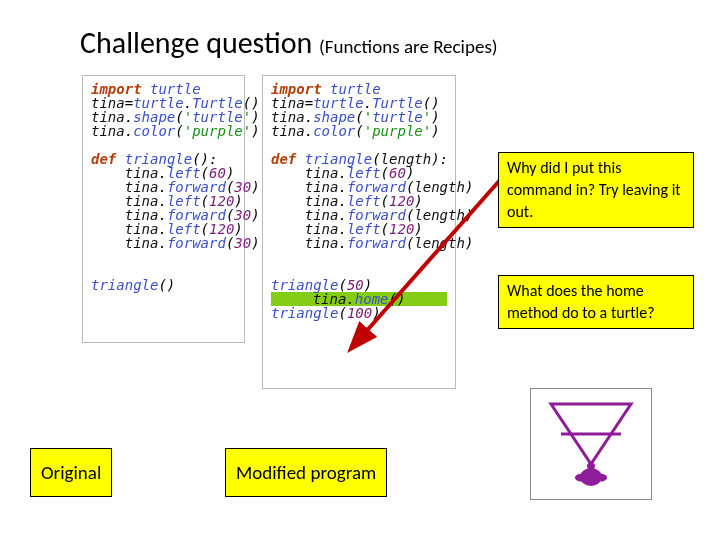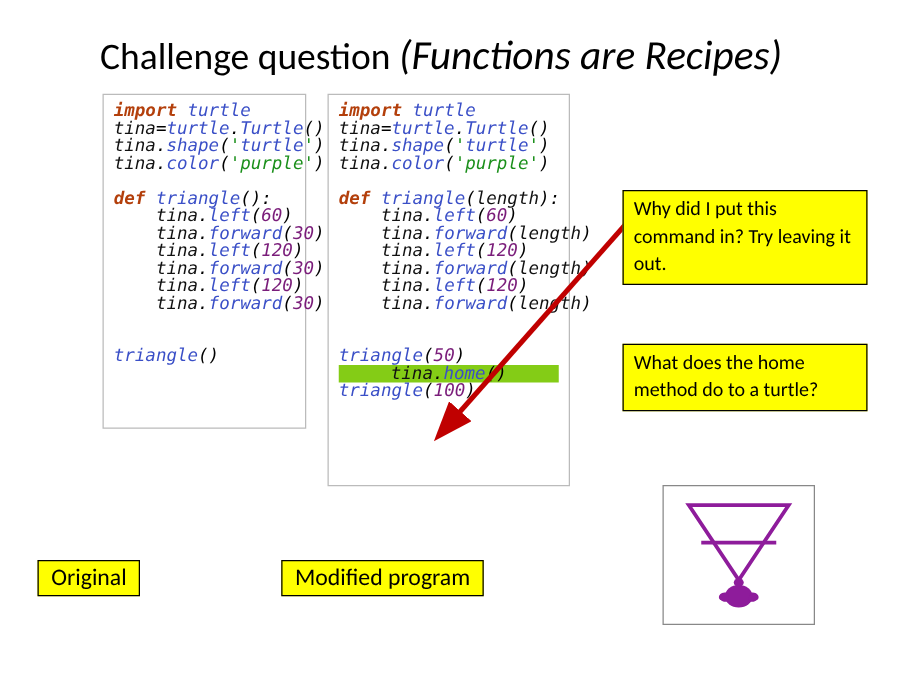--- a/index.html
+++ b/index.html
@@ -12,22 +12,21 @@
     overflow: hidden;
   }
   .title {
     position: absolute;
     top: 24px;
     left: 80px;
     font-size: 30px;
     color: #000;
   }
   .title .sub {
-    font-style: italic;
-    font-size: 33px;
+    font-size: 19px;
   }
   .code-box {
     position: absolute;
     background: #fff;
     border: 1px solid #bbb;
     padding: 6px 8px 6px 8px;
     font-family: Consolas, Menlo, monospace;
     font-size: 14px;
     line-height: 14px;
     white-space: pre;
@@ -71,21 +70,21 @@
   .note2 {
     top: 275px;
     left: 498px;
     width: 178px;
   }
   .label {
     position: absolute;
     background: #ffff00;
     border: 1px solid #000;
     font-size: 19px;
-    padding: 2px 10px;
+    padding: 12px 10px;
     color: #000;
   }
   .label1 { top: 448px; left: 30px; }
   .label2 { top: 448px; left: 225px; text-align: center; }
   svg.arrow {
     position: absolute;
     overflow: visible;
   }
   .turtle-img {
     position: absolute;

